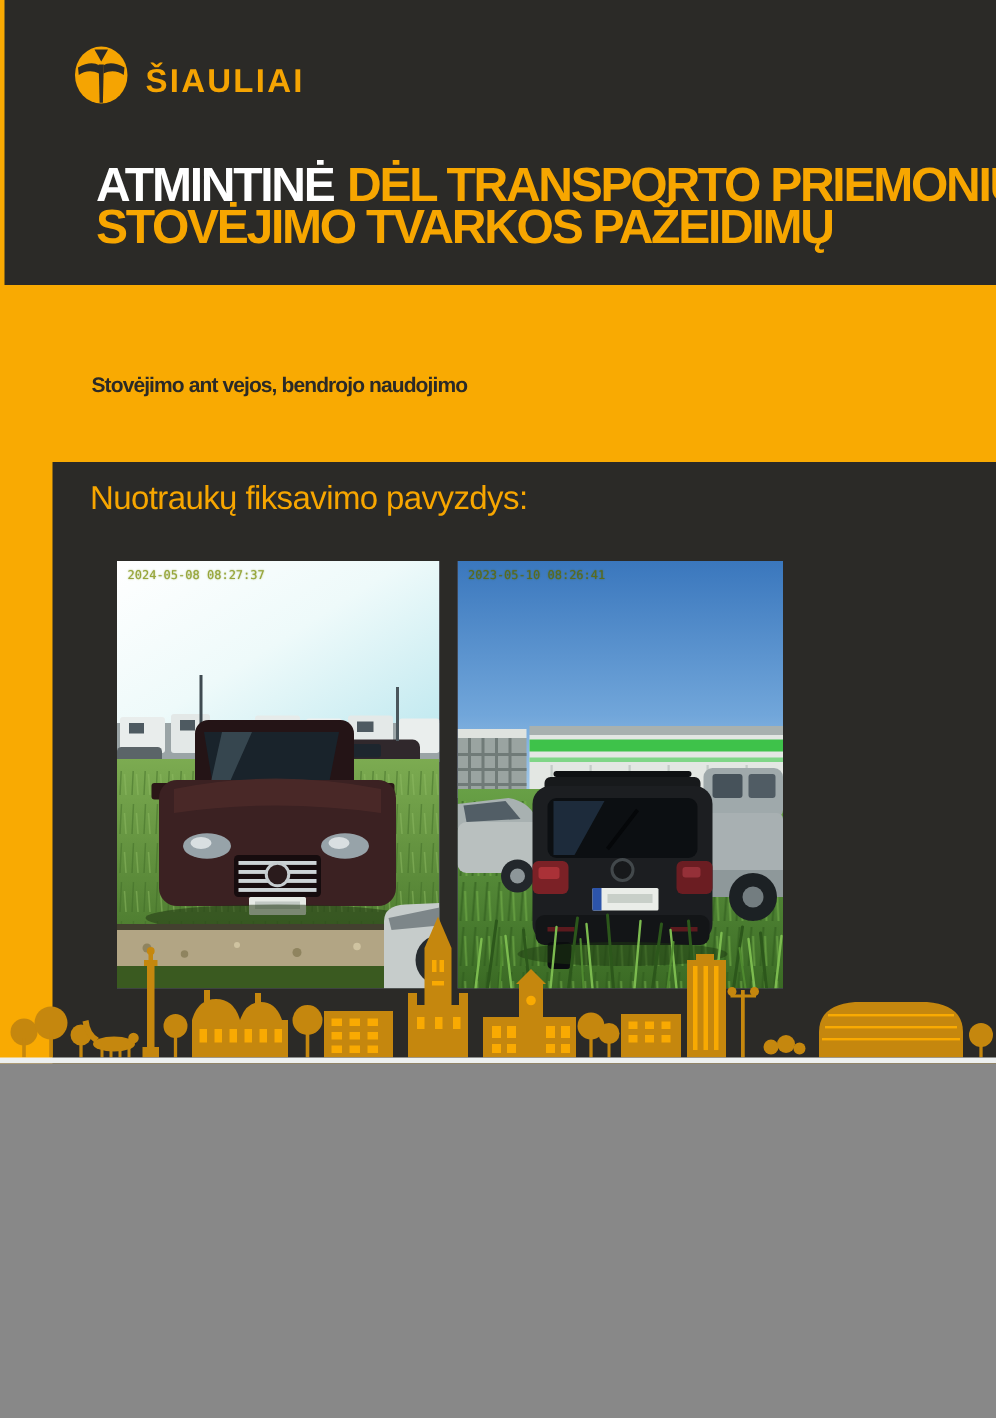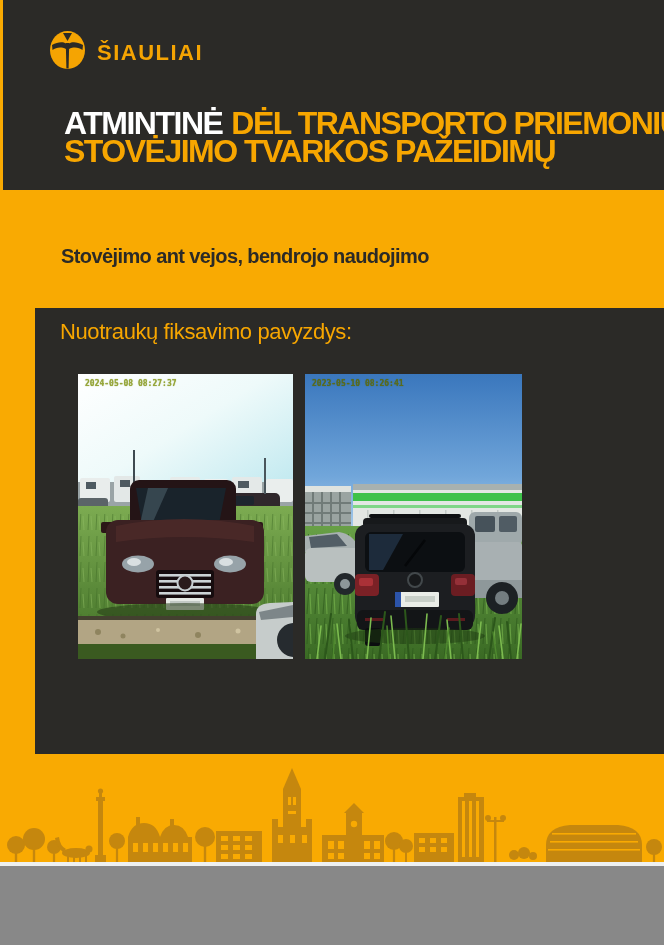--- a/index.html
+++ b/index.html
@@ -1,42 +1,42 @@
 <!DOCTYPE html>
 <html lang="lt"><head>
 <meta charset="utf-8">
 <style>
   html,body{margin:0;padding:0;}
   body{background:#888;}
-  .page{position:relative;width:664px;height:866px;margin:0 auto;background:#F9AA02;
+  .page{position:relative;width:664px;height:709px;margin:0 auto;background:#F9AA02;
         font-family:"Liberation Sans",sans-serif;overflow:hidden;}
 
   
   .header{position:absolute;left:3px;top:0;width:661px;height:190px;background:#2B2A27;}
   .logo{position:absolute;left:46px;top:30px;display:flex;align-items:center;gap:11px;}
   .logo-text{color:#F5A402;font-weight:bold;font-size:22px;letter-spacing:1.5px;line-height:1;padding-top:2px;}
   .title{position:absolute;left:61px;top:109px;font-weight:bold;font-size:32px;line-height:28px;
          letter-spacing:-1.5px;color:#F7A600;white-space:nowrap;}
   .title .hl{color:#FFFFFF;margin-right:9px;}
 
   
   .lawn-heading{position:absolute;left:61px;top:245px;color:#2B2A27;font-weight:bold;
-                font-size:20px;line-height:22px;letter-spacing:-0.6px;white-space:nowrap;}
+                font-size:14px;line-height:22px;letter-spacing:-0.6px;white-space:nowrap;}
 
   
   .panel{position:absolute;left:35px;top:308px;width:629px;height:446px;background:#2B2A27;}
   .examples{position:absolute;left:25px;top:11px;color:#F7A600;font-weight:normal;
             font-size:22px;letter-spacing:-0.4px;white-space:nowrap;}
 
   .photo{position:absolute;top:374px;height:285px;overflow:hidden;background:#556;}
   .photo.p1{left:78px;width:215px;}
   .photo.p2{left:305px;width:217px;}
   .photo svg{display:block;width:100%;height:100%;}
   .ts{position:absolute;top:5px;left:7px;font-family:"DejaVu Sans Mono",monospace;
-      font-size:8px;font-weight:bold;white-space:nowrap;}
+      font-size:8px;font-weight:normal;white-space:nowrap;}
   .p1 .ts{color:#97a63a;text-shadow:0 0 1px rgba(135,155,45,.9);}
   .p2 .ts{color:#5a6c1c;text-shadow:0 0 1px rgba(75,95,25,.9);}
 
   
   .skyline{position:absolute;left:0;bottom:4px;width:664px;height:95px;}
   .baseline{position:absolute;left:0;bottom:0;width:664px;height:4px;background:#EDF0F0;}
 </style>
 </head>
 <body>
 

